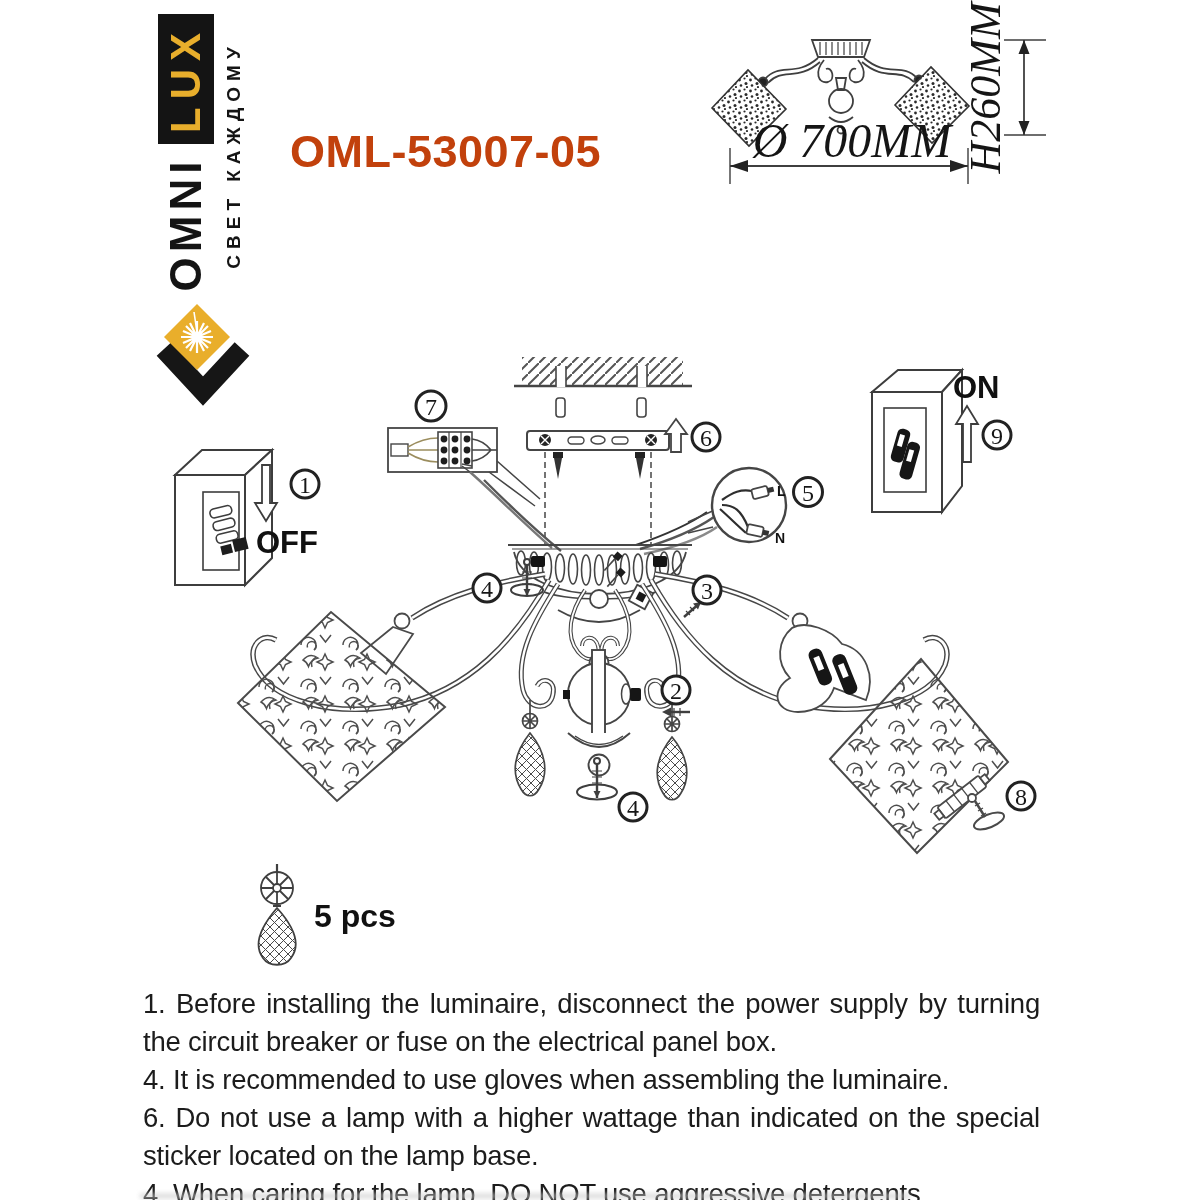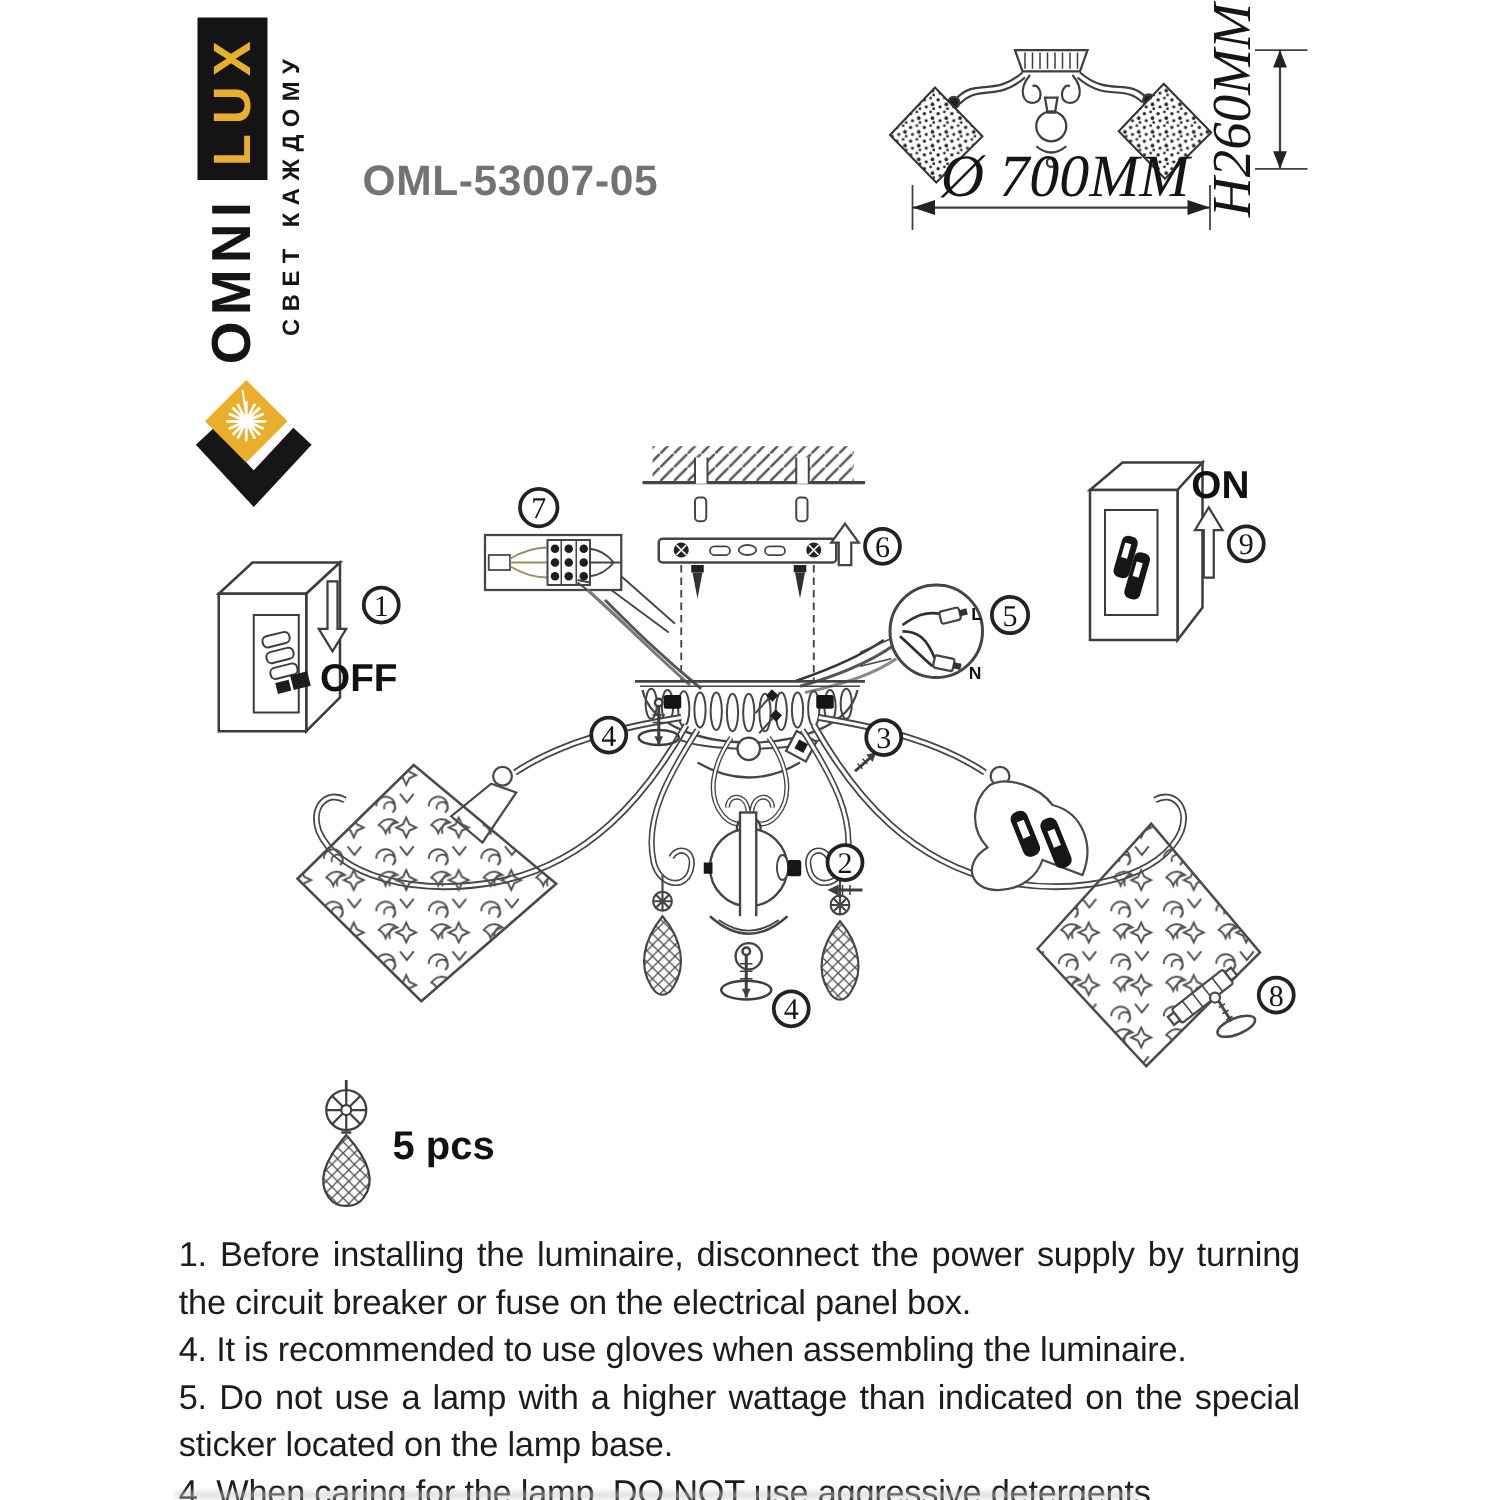--- a/index.html
+++ b/index.html
@@ -7,21 +7,21 @@
         font-family:"Liberation Sans",sans-serif;color:#1b1b1b;}
   .abs{position:absolute;}
   .rot{transform:rotate(-90deg);}
   .lux-box{left:158px;top:14px;width:56px;height:130px;background:#141414;}
   .lux-text{left:121px;top:51px;width:130px;height:56px;line-height:56px;text-align:center;
             font-size:42px;font-weight:bold;letter-spacing:8px;color:#E8AE2C;}
   .omni-text{left:111px;top:196px;width:150px;height:56px;line-height:56px;text-align:center;
              font-size:44px;font-weight:bold;letter-spacing:5px;color:#141414;}
   .tagline{left:89px;top:141px;width:290px;height:28px;line-height:28px;text-align:center;
            font-size:19px;font-weight:bold;letter-spacing:6px;color:#141414;}
-  .model{left:290px;top:126px;font-size:34px;font-weight:bold;letter-spacing:0.5px;color:#737373;}
+  .model{left:290px;top:126px;font-size:45px;font-weight:bold;letter-spacing:0.5px;color:#c2410c;}
   .instructions{left:143px;top:985px;width:897px;font-size:27.5px;line-height:38px;
                 color:#1c1c1c;letter-spacing:-0.2px;}
   .instructions p{margin:0;text-align:justify;}
   .cutline{left:140px;top:1193px;width:770px;height:6px;background:#c9c9c9;opacity:.55;filter:blur(2px);}
   svg text{user-select:none;}
 </style>
 </head>
 <body>
 
 <div class="page">
@@ -413,18 +413,18 @@
   <div class="abs lux-box"></div>
   <div class="abs rot lux-text">LUX</div>
   <div class="abs rot omni-text">OMNI</div>
   <div class="abs rot tagline">СВЕТ КАЖДОМУ</div>
 
   <div class="abs model">OML-53007-05</div>
 
   <div class="abs instructions">
     <p>1. Before installing the luminaire, disconnect the power supply by turning the circuit breaker or fuse on the electrical panel box.</p>
     <p>4. It is recommended to use gloves when assembling the luminaire.</p>
-    <p>5. Do not use a lamp with a higher wattage than indicated on the special sticker located on the lamp base.</p>
+    <p>6. Do not use a lamp with a higher wattage than indicated on the special sticker located on the lamp base.</p>
     <p>4. When caring for the lamp, DO NOT use aggressive detergents.</p>
   </div>
 
   <div class="abs cutline"></div>
 </div>
 
 </body></html>

